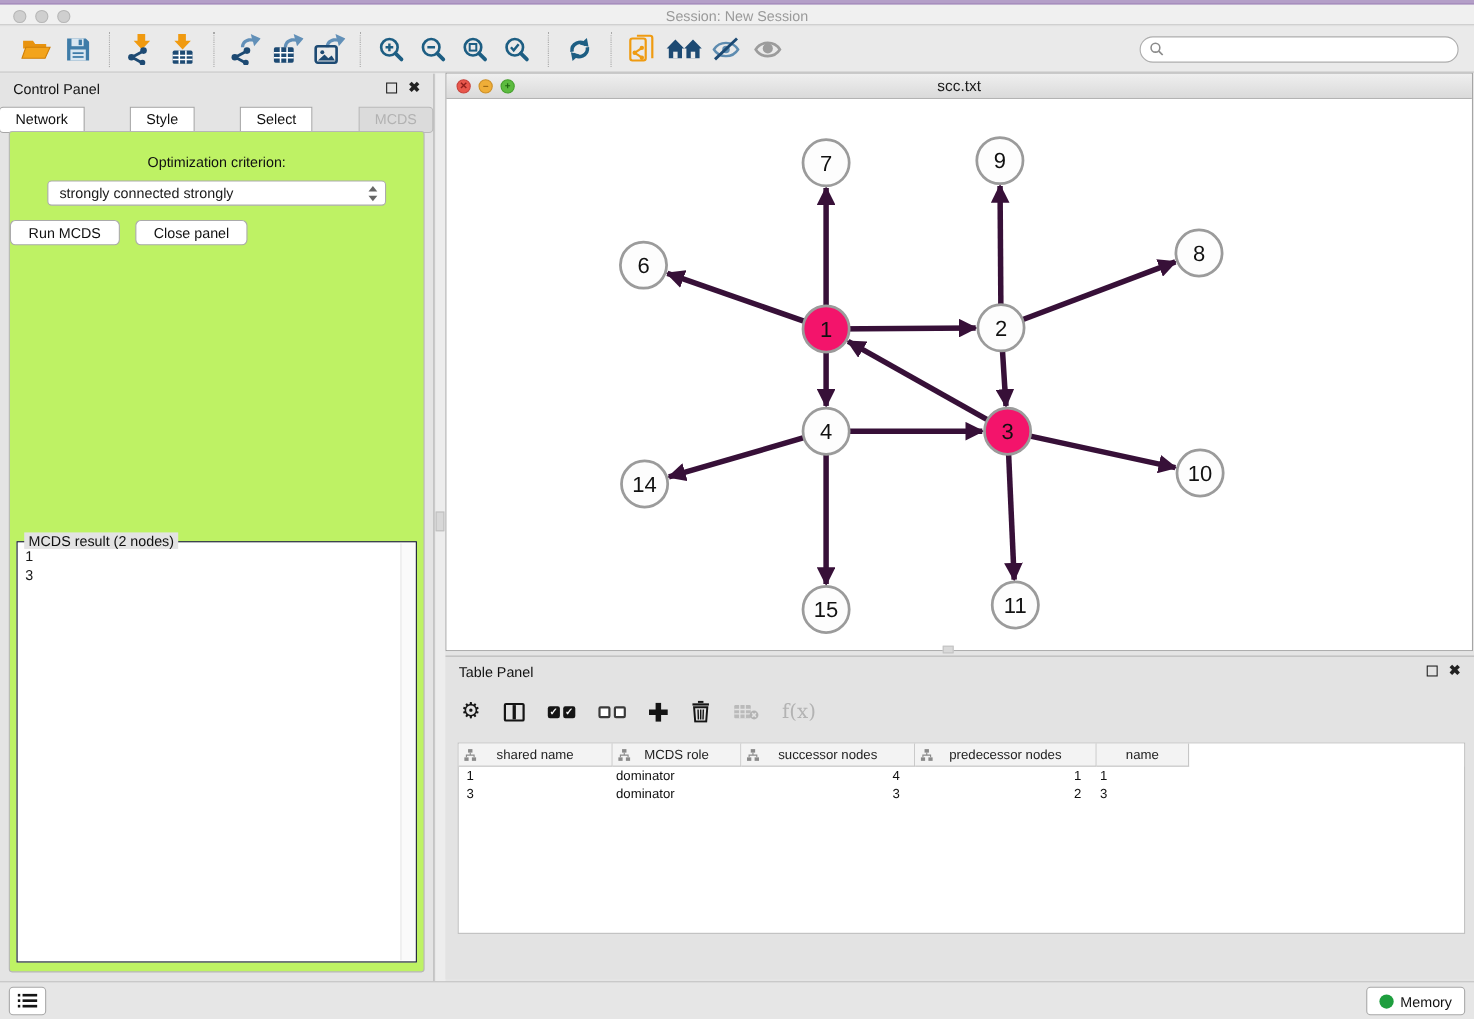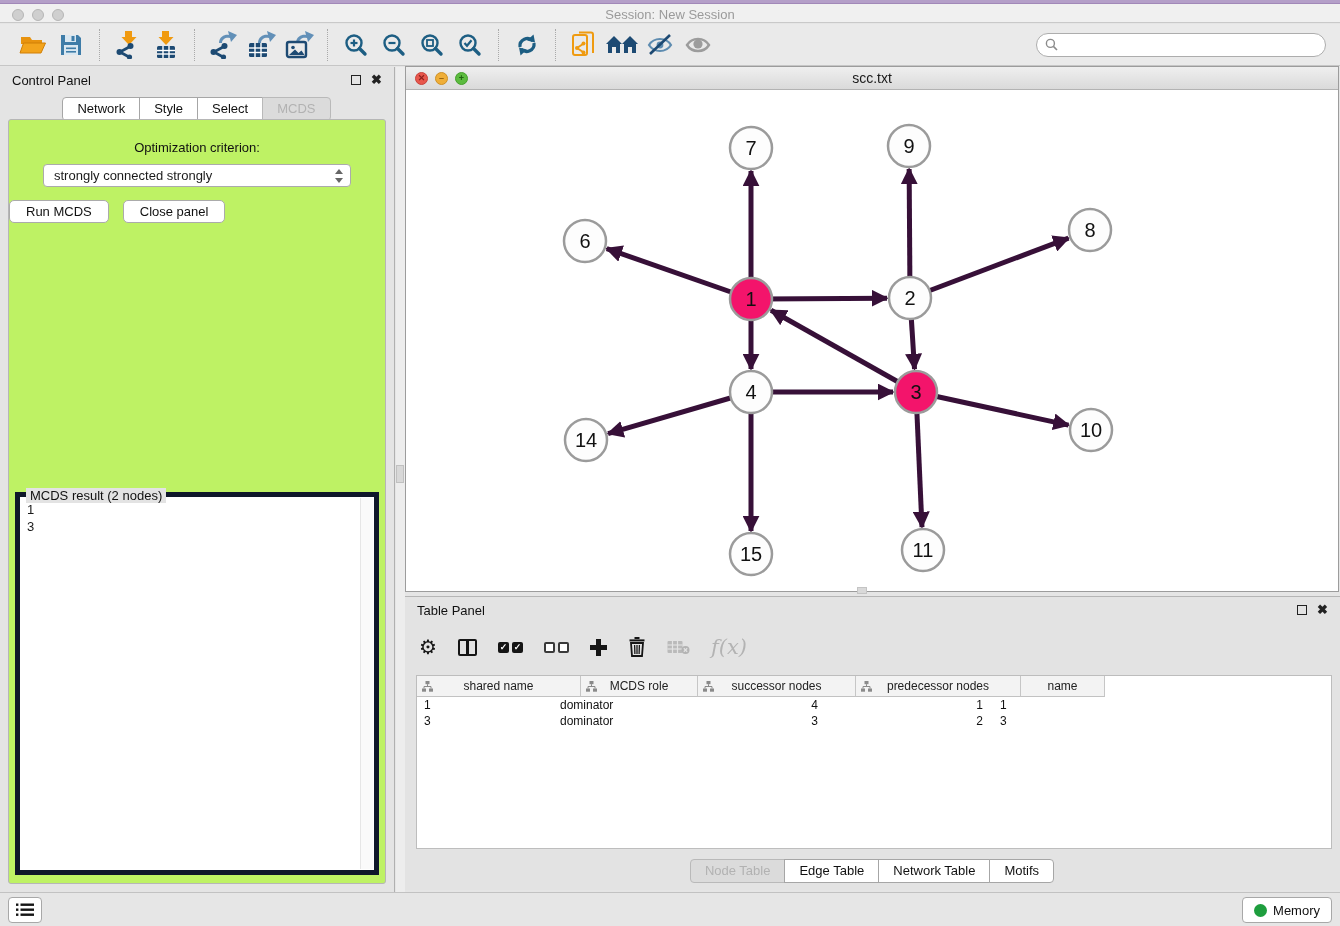--- a/index.html
+++ b/index.html
@@ -30,37 +30,37 @@
   .search-input { border:none; outline:none; flex:1; font-size:13px; margin-left:5px;
     font-family:"Liberation Sans",sans-serif; background:transparent; }
 
   
   .control-panel { position:absolute; left:0; top:67px; width:395px; height:825px;
     background:#E4E4E4; border-right:1px solid #B0B0B0; }
   .panel-header { height:26px; display:flex; align-items:center; padding:0 12px; font-size:13px; color:#111; }
   .panel-header-icons { margin-left:auto; display:flex; gap:10px; align-items:center; }
   .float-ic { width:10px; height:10px; border:1.5px solid #222; background:transparent; display:inline-block; }
   .close-ic { font-size:13px; font-weight:bold; color:#222; line-height:10px; }
-  .cp-tabs { position:absolute; top:30px; left:0; right:0; display:flex; justify-content:center; }
+  .cp-tabs { position:absolute; top:30px; left:0; right:0; display:flex; justify-content:space-between; }
   .seg-tab { font-size:13px; padding:3px 14px 4px; background:#fff; border:1px solid #A6A6A6;
     margin-left:-1px; color:#111; position:relative; }
   .seg-tab:first-child { border-radius:4px 0 0 4px; }
   .seg-tab:last-child { border-radius:0 4px 4px 0; }
   .seg-tab.selected { background:#DBDBDB; color:#B2B2B2; border-color:#B9B9B9; }
   .cp-content { position:absolute; top:52px; left:8px; right:8px; bottom:8px;
     border:1px solid #B6B6B6; border-radius:3px; background:#bef264; }
   .opt-label { margin-top:20px; text-align:center; font-size:13px; color:#111; }
   .criterion { margin:9px auto 0; width:308px; height:23px; background:#fff;
     border:1px solid #ABABAB; border-radius:4px; display:flex; align-items:center; padding:0 6px 0 10px; font-size:13px; }
   .criterion .val { flex:1; }
   .btn-row { margin-top:13px; display:flex; gap:14px; }
   .mac-btn { background:#fff; border:1px solid #ABABAB; border-radius:5px; font-size:13px;
     padding:3px 16px; color:#111; font-family:"Liberation Sans",sans-serif; }
   .result-group { position:absolute; left:6px; right:6px; top:372px; bottom:8px;
-    border:5px solid #0f172a; background:#fff; }
+    border:1px solid #0f172a; background:#fff; }
   .result-title { position:absolute; top:-9px; left:6px; background:#E3E3E3; padding:0 4px; font-size:13px; color:#111; }
   .result-body { position:absolute; inset:1px 14px 1px 1px; padding:3px 6px; font-size:13px; line-height:17px; overflow:hidden; }
   .result-scroll { position:absolute; top:1px; bottom:1px; right:1px; width:13px;
     background:#FAFAFA; border-left:1px solid #E6E6E6; }
 
   
   .v-splitter { position:absolute; left:396px; top:67px; width:9px; height:825px; background:#EDEDED; }
   .v-handle { position:absolute; top:398px; left:0px; width:8px; height:18px; background:#D8D8D8; border:1px solid #C0C0C0; }
   .h-splitter { position:absolute; left:405px; top:592px; width:935px; height:4px; background:#E5E5E5; }
   .h-handle { position:absolute; left:452px; top:-5px; width:10px; height:7px; background:#D9D9D9; border:1px solid #C4C4C4; }
@@ -89,21 +89,21 @@
   .colpanel-glyph { width:19px; height:17px; border:2.4px solid #151515; border-radius:2px; position:relative; }
   .colpanel-glyph::after { content:""; position:absolute; left:6.2px; top:0; bottom:0; width:2.4px; background:#151515; }
   .checkpair { display:flex; gap:3px; }
   .cbx { width:11px; height:11px; border-radius:2px; background:#151515; color:#fff; font-size:9px;
     display:flex; align-items:center; justify-content:center; font-weight:bold; }
   .cbx.empty { background:#fff; border:2px solid #3a3a3a; }
   .plus-glyph { position:relative; width:17px; height:17px; }
   .plus-glyph::before, .plus-glyph::after { content:""; position:absolute; background:#151515; }
   .plus-glyph::before { left:6px; top:0; width:5px; height:17px; }
   .plus-glyph::after { left:0; top:6px; width:17px; height:5px; }
-  .fx-glyph { font-family:"DejaVu Serif", serif; font-style:italic; font-size:21px; color:#ABABAB; }
+  .fx-glyph { font-family:"DejaVu Serif", serif; font-size:18px; color:#ABABAB; }
   .disabled { opacity:.85; }
 
   .node-table { position:absolute; left:11px; top:78px; width:916px; height:174px;
     background:#fff; border:1px solid #BDBDBD; }
   .tr { display:flex; }
   .th { background:#F3F3F3; border-right:1px solid #C6C6C6; border-bottom:1px solid #C2C2C2;
     height:21px; display:flex; align-items:center; justify-content:center; gap:5px;
     font-size:12px; color:#222; position:relative; }
   .th .hier { position:absolute; left:5px; top:5px; }
   .th-fill { flex:1; background:#fff; }
@@ -486,21 +486,21 @@
         <path d="M16.8 9.3 l3.4 3.4 M20.2 9.3 l-3.4 3.4" stroke="#E3E3E3" stroke-width="1.3"></path>
       </svg>
     </span>
     <span class="tpi disabled">
         <span class="fx-glyph">f(x)</span>
       </span>
   </div>
 
   <div class="node-table">
     <div class="tr" id="table-head">
-        <div class="th" style="width: 164px;">
+        <div class="th" style="width: 140px;">
           <svg class="hier" width="11" height="11" viewBox="0 0 11 11">
             <g fill="#8A8A8A">
               <rect x="3.5" y="0" width="4" height="3.2"></rect>
               <rect x="0" y="7.5" width="4" height="3.2"></rect>
               <rect x="7" y="7.5" width="4" height="3.2"></rect>
             </g>
             <path d="M5.5 3.2 V5.5 M2 7.5 V5.5 H9 V7.5" fill="none" stroke="#8A8A8A" stroke-width="1"></path>
           </svg>
           <span>shared name</span>
         </div>
@@ -553,26 +553,20 @@
         <div class="tr">
           <div class="td" style="width: 136px;">3</div>
           <div class="td" style="width: 117px;">dominator</div>
           <div class="td right" style="width: 158px;">3</div>
           <div class="td right" style="width: 165px;">2</div>
           <div class="td" style="width: 84px;">3</div>
         </div>
       </div>
   </div>
 
-  <div class="tp-tabs" id="tp-tabs">
-      <div class="seg-tab selected">Node Table</div>
-      <div class="seg-tab">Edge Table</div>
-      <div class="seg-tab">Network Table</div>
-      <div class="seg-tab">Motifs</div>
-    </div>
 </div>
 
 <div class="statusbar">
   <div class="list-btn">
     <svg width="18" height="14" viewBox="0 0 18 14">
       <g fill="#151515">
         <rect x="0" y="0.5" width="2.4" height="2.4"></rect>
           <rect x="4.5" y="0.5" width="13.5" height="2.4"></rect>
         <rect x="0" y="5.5" width="2.4" height="2.4"></rect>
           <rect x="4.5" y="5.5" width="13.5" height="2.4"></rect>

